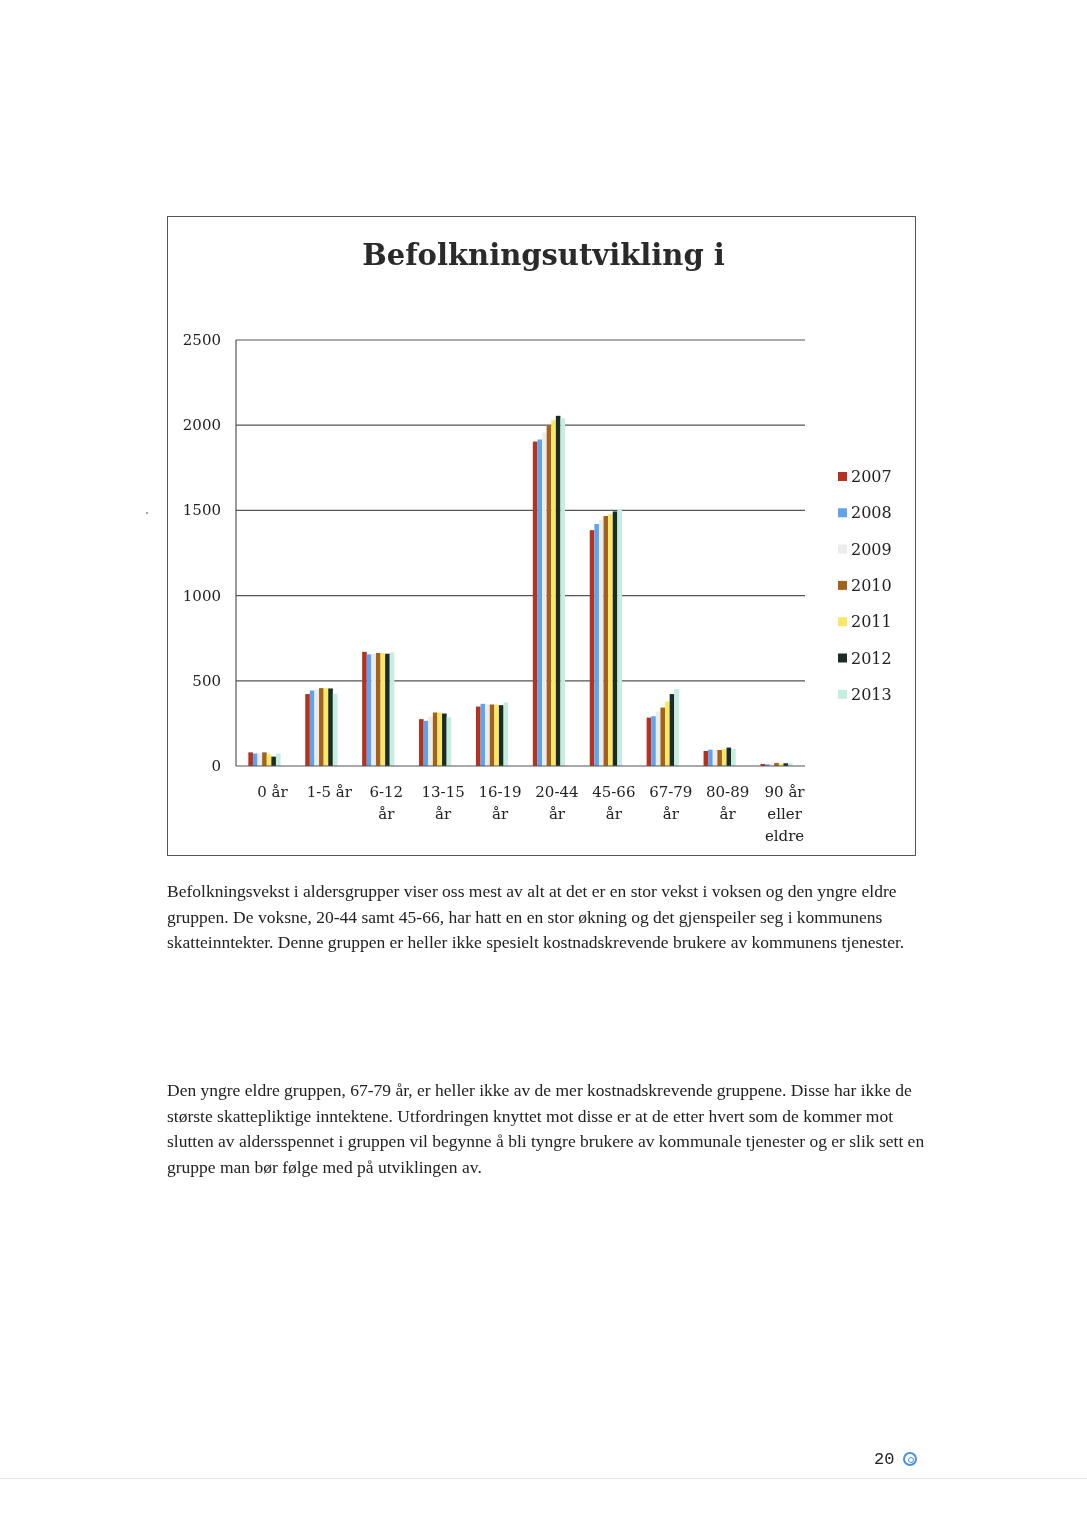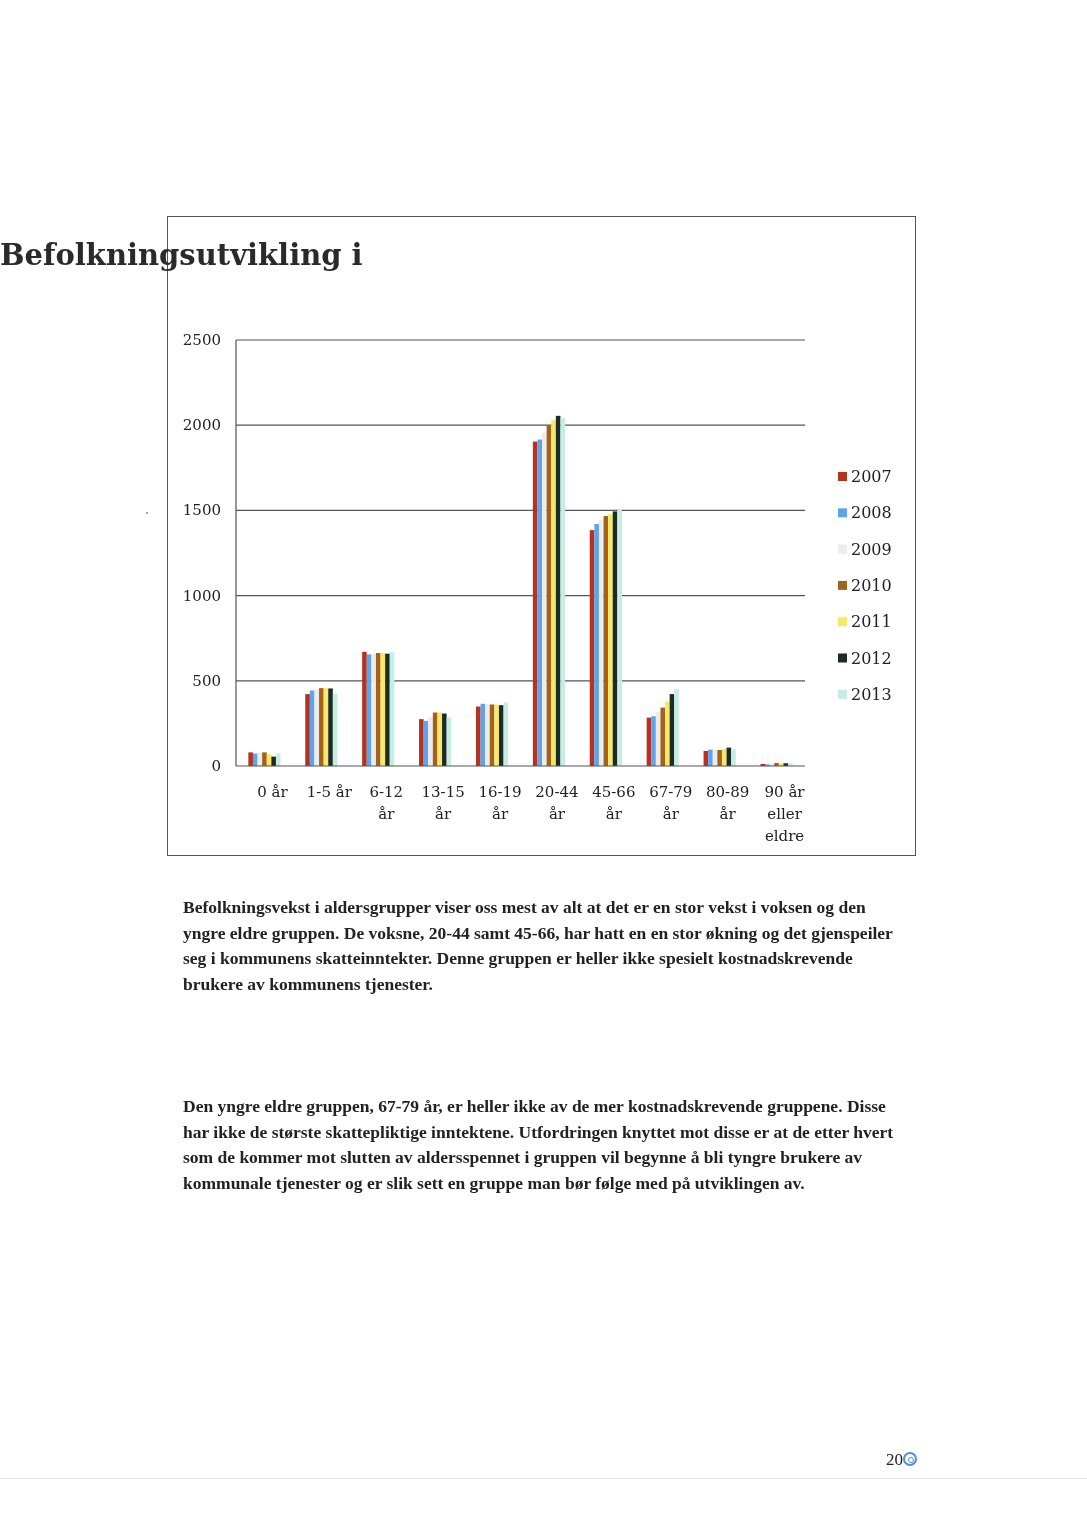--- a/index.html
+++ b/index.html
@@ -1,32 +1,32 @@
 <!DOCTYPE html>
 <html><head>
 <meta charset="utf-8">
 <style>
   html, body { margin: 0; padding: 0; background: #ffffff; }
   body { width: 1087px; height: 1536px; position: relative; overflow: hidden;
          font-family: "DejaVu Serif", "Liberation Serif", serif; color: #1a1a1a; }
   .chart-frame { position: absolute; left: 167px; top: 216px; width: 749px; height: 640px;
                  border: 1.5px solid #555; box-sizing: border-box; }
-  .chart-title { position: absolute; left: 0; top: 236px; width: 1087px; 
+  .chart-title { position: absolute; left: 0; top: 236px; width: 1087px; text-align: center;
                  font-family: "DejaVu Serif", serif; font-weight: bold; font-size: 29px; line-height: 38px;
                  color: #2a2a2a; }
   .chart-title span { display: block; }
   svg#chart { position: absolute; left: 0; top: 0; }
   .tick-label { font-family: "DejaVu Serif", serif; font-size: 15px; fill: #222; }
   .cat-label { font-family: "DejaVu Serif", serif; font-size: 15px; fill: #222; }
   .legend-label { font-family: "DejaVu Serif", serif; font-size: 16px; fill: #222; }
   .body-text { position: absolute; left: 167px; width: 760px; font-family: "Liberation Serif", serif;
                font-size: 17.5px; line-height: 25.5px; color: #222; }
-  .body-text p { margin: 16px; font-weight: bold; }
-  .page-number { position: absolute; left: 874px; top: 1450px; font-family: Liberation Serif, serif;
-                 font-size: 17px; color: #222; margin-left: 12px; }
+  .body-text p { margin: 0; }
+  .page-number { position: absolute; left: 874px; top: 1450px; font-family: Liberation Mono, monospace;
+                 font-size: 17px; color: #222; }
   .page-icon { position: absolute; left: 903px; top: 1452px; width: 14px; height: 14px; border-radius: 50%;
                border: 2px solid #4a90e2; box-sizing: border-box; }
   .page-icon::after { content: ""; position: absolute; left: 3px; top: 3px; width: 4px; height: 4px;
                       border-radius: 50%; border: 1.5px solid #4a90e2; }
   .footer-line { position: absolute; left: 0; top: 1478px; width: 1087px; height: 1px; background: #e8e8e8; }
   .stray-dot { position: absolute; left: 146px; top: 512px; width: 2px; height: 2px; background: #888; border-radius: 50%; }
 </style>
 </head>
 <body>
 

